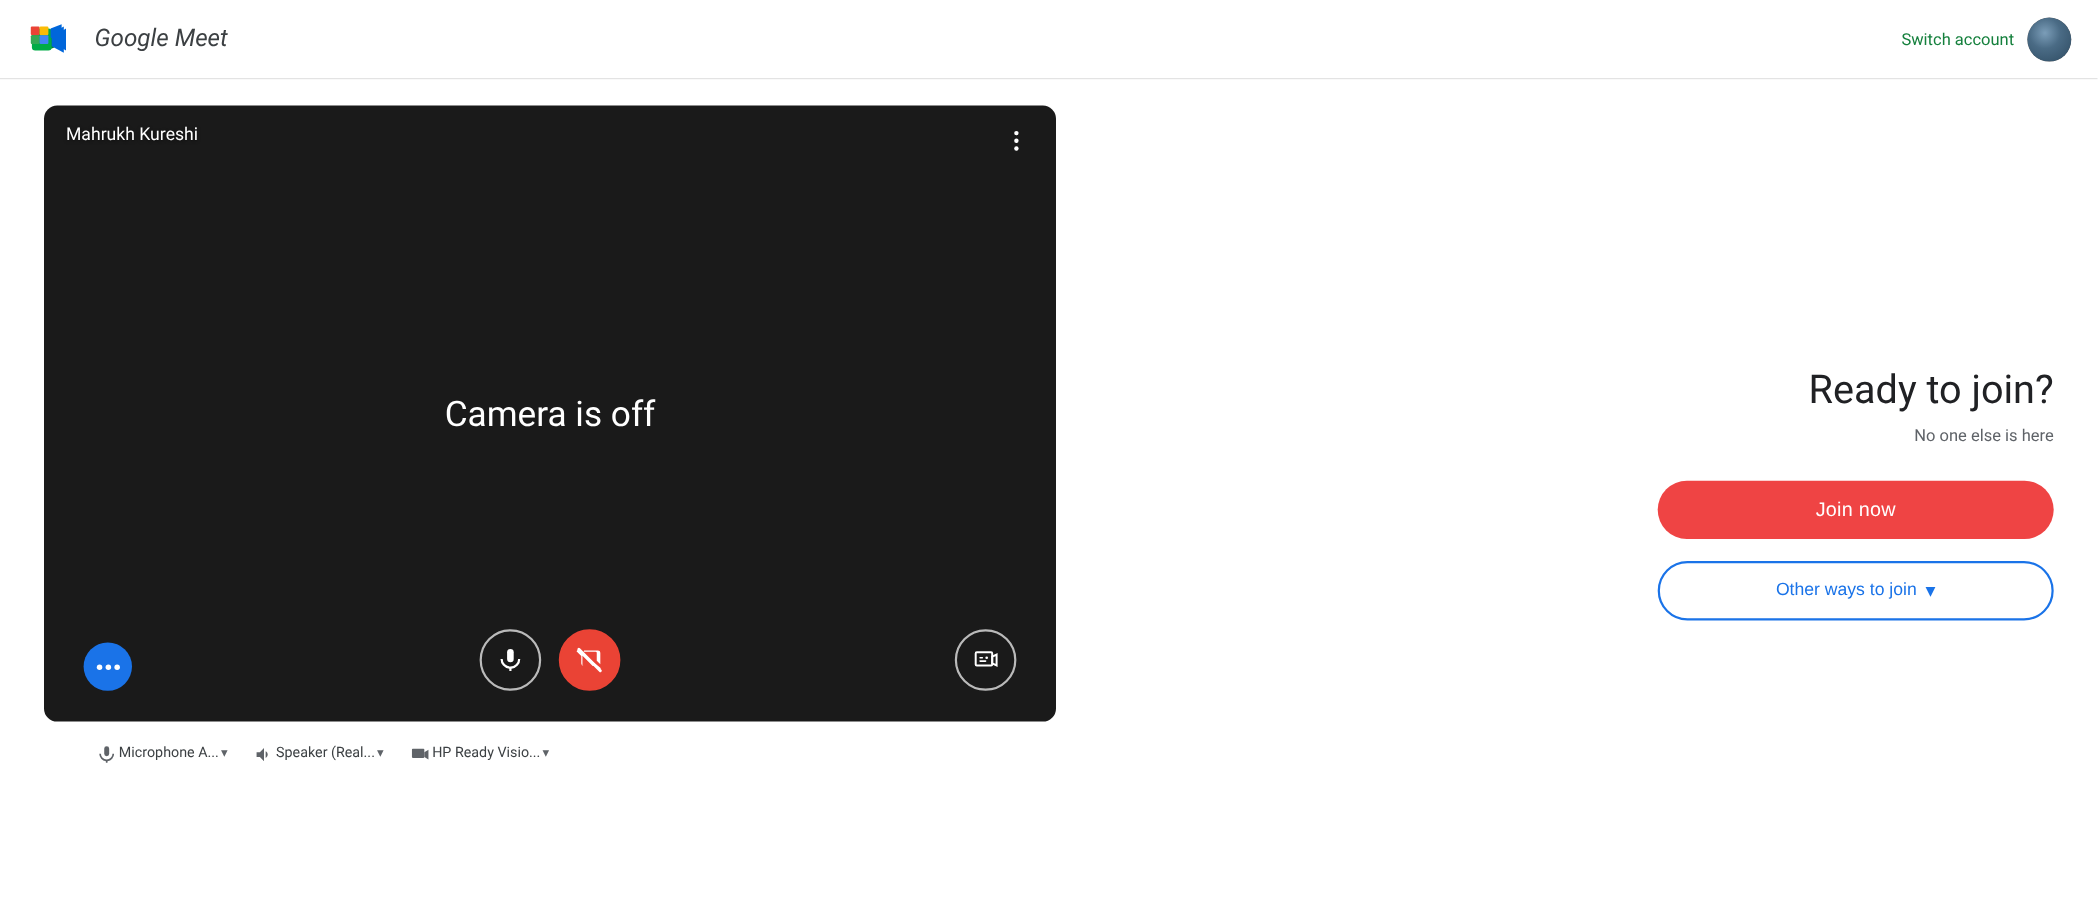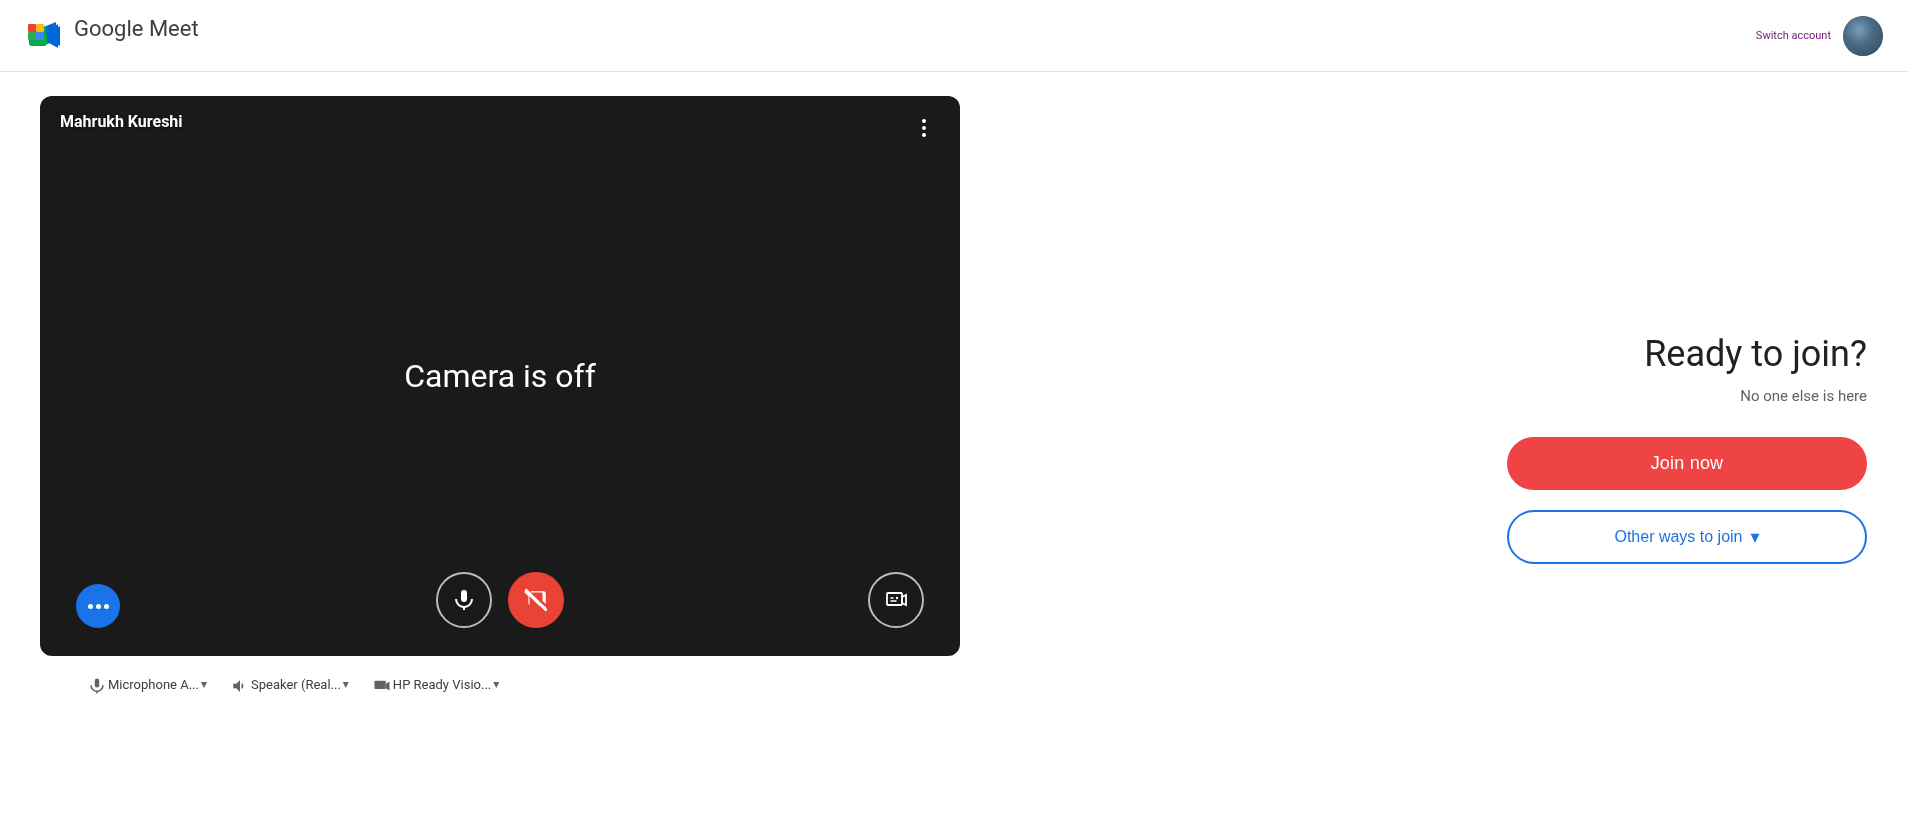--- a/index.html
+++ b/index.html
@@ -17,40 +17,42 @@
     .header {
       display: flex;
       align-items: center;
       justify-content: space-between;
       padding: 12px 24px;
       height: 72px;
       border-bottom: 1px solid #e0e0e0;
     }
     .header-left {
       display: flex;
-      gap: 10px;
+      align-items: center;
+      gap: 22px;
+      font-style: italic;
     }
     .google-meet-logo {
       width: 40px;
       height: 40px;
     }
     .header-title {
       font-size: 22px;
       color: #3c4043;
       font-weight: 400;
       letter-spacing: 0;
     }
     .header-right {
       display: flex;
       align-items: center;
       gap: 12px;
     }
     .switch-account-text {
-      font-size: 11px;
-      color: #701a75;
+      font-size: 15px;
+      color: #15803d;
       cursor: pointer;
     }
     .avatar {
       width: 40px;
       height: 40px;
       border-radius: 50%;
       background: #5f6368;
       overflow: hidden;
       display: flex;
       align-items: center;
@@ -93,21 +95,21 @@
       align-items: flex-start;
       padding: 16px 20px;
       position: absolute;
       top: 0;
       left: 0;
       right: 0;
     }
     .participant-name {
       color: #fff;
       font-size: 16px;
-      font-weight: 700;
+      font-weight: 400;
       text-shadow: 0 1px 3px rgba(0,0,0,0.5);
     }
     .more-options-btn {
       width: 32px;
       height: 32px;
       border-radius: 50%;
       background: transparent;
       border: none;
       cursor: pointer;
       display: flex;

